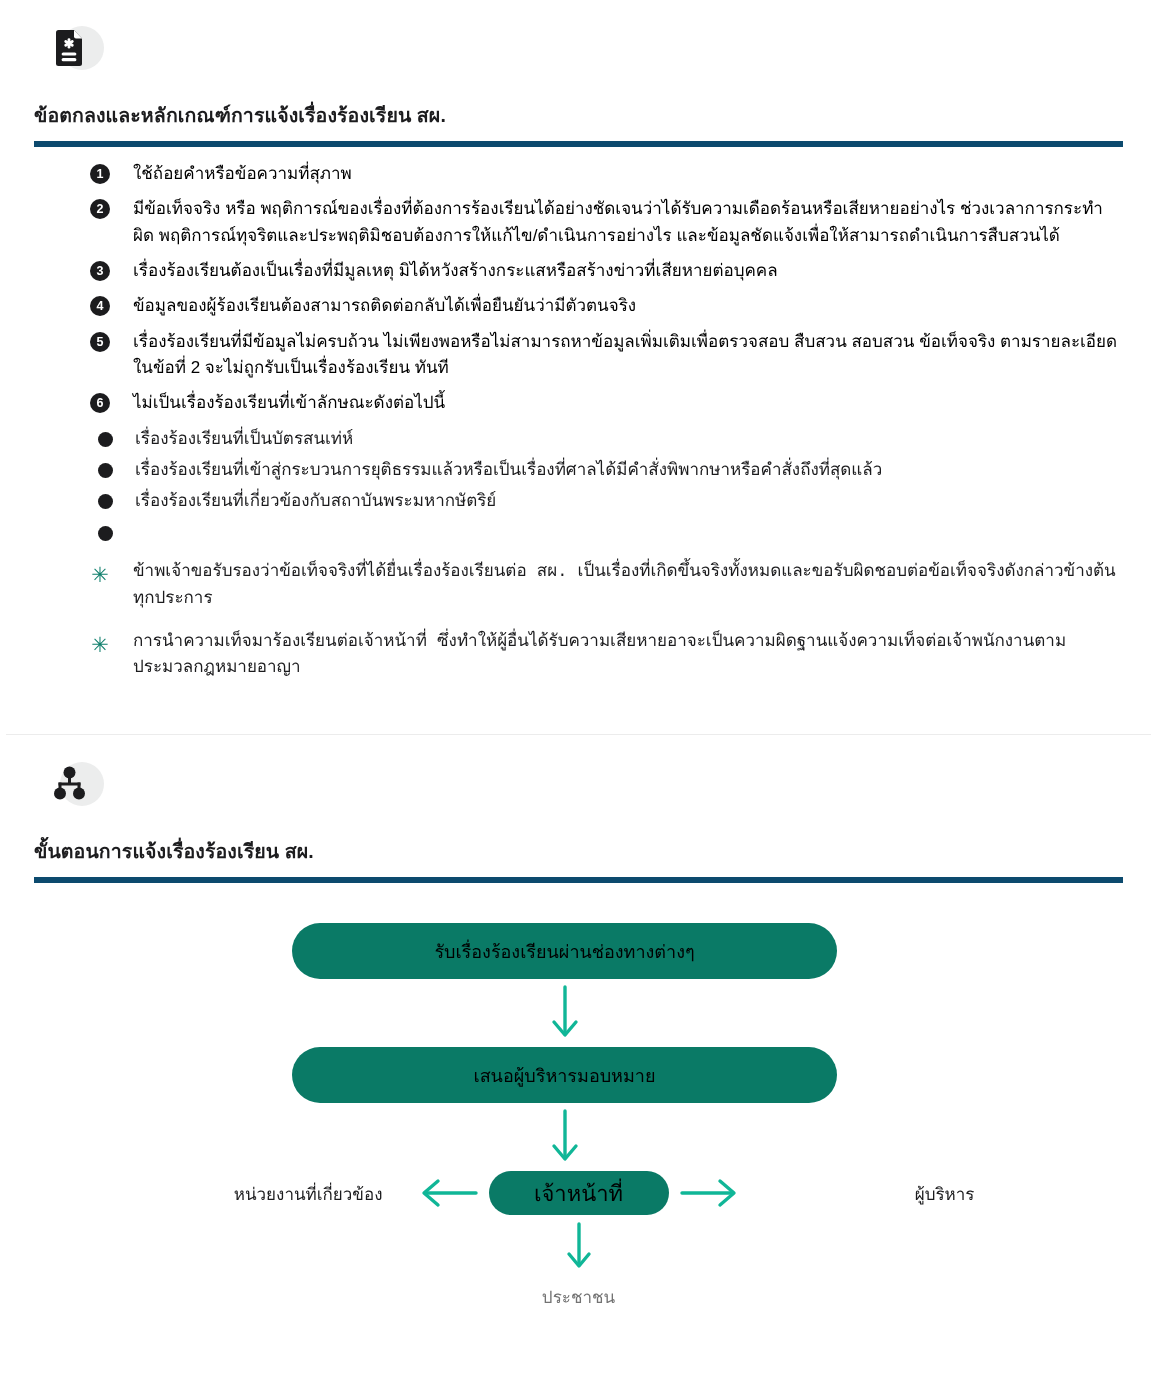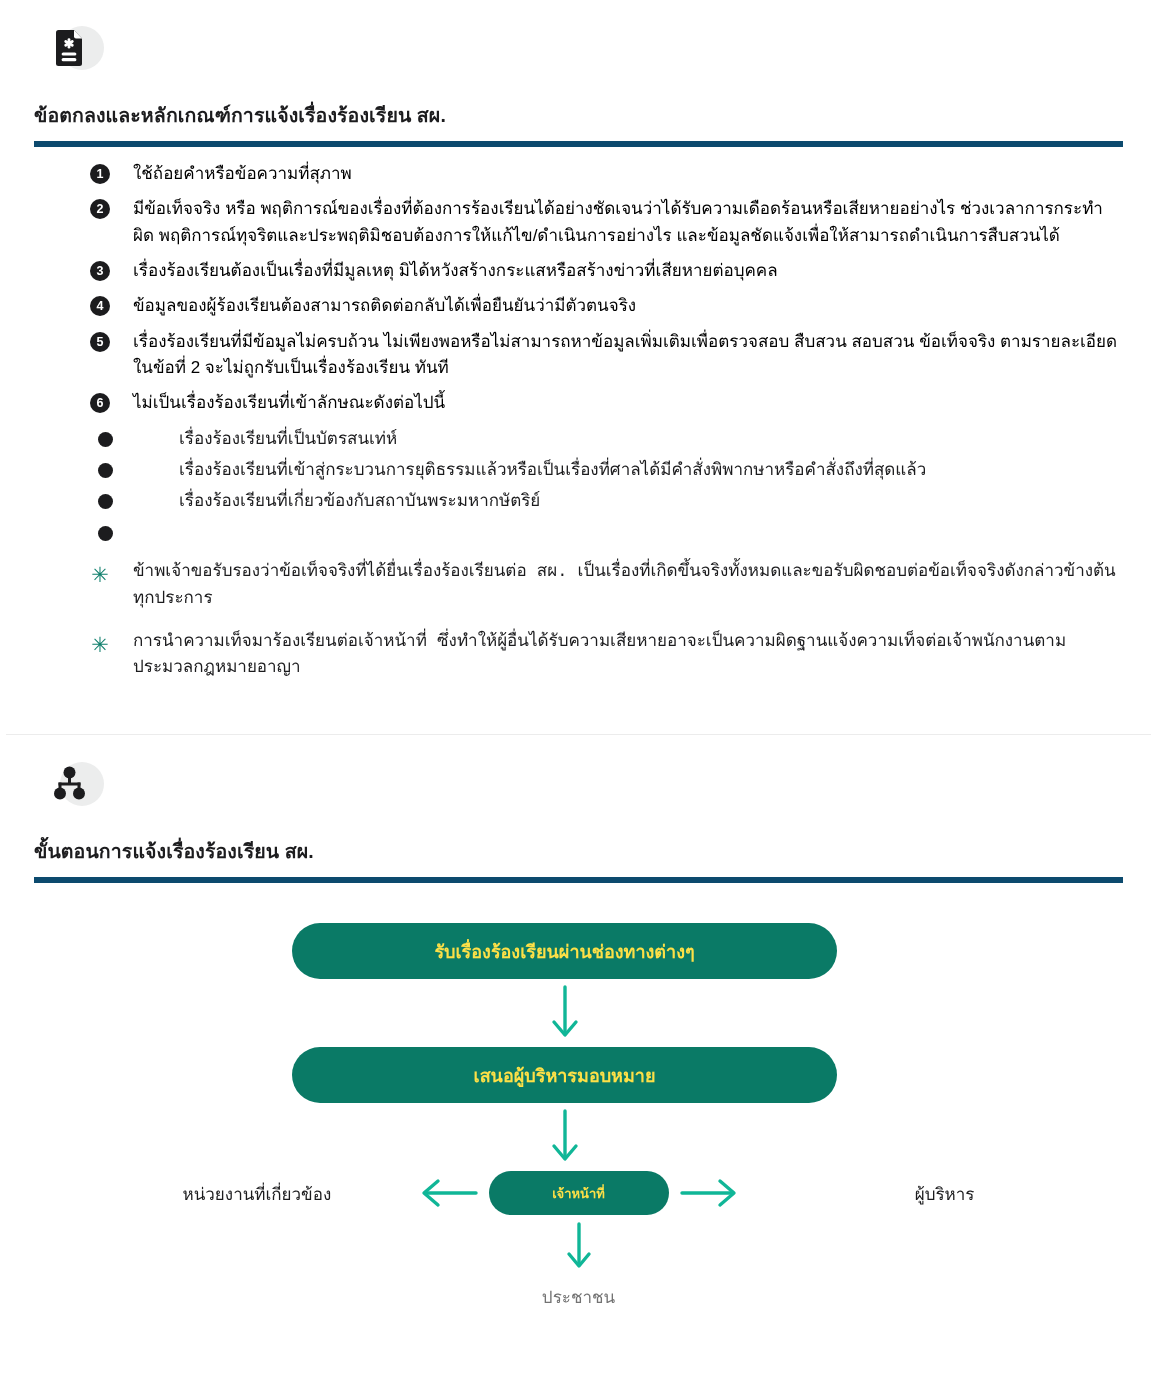--- a/index.html
+++ b/index.html
@@ -110,21 +110,20 @@
   .sub-list {
     margin: 6px 0 0 0;
     padding: 0;
     list-style: none;
   }
   .sub-item {
     display: flex;
     align-items: flex-start;
     margin-bottom: 5px;
     padding-left: 64px;
-    gap: 44px;
   }
   .sub-dot {
     flex: 0 0 auto;
     width: 15px;
     height: 15px;
     border-radius: 50%;
     background: #1c1c1e;
     margin-top: 6px;
     margin-right: 22px;
   }
@@ -165,38 +164,38 @@
   
   .flow {
     margin: 40px 0 0 0;
     padding-bottom: 26px;
     display: flex;
     flex-direction: column;
     align-items: center;
   }
   .flow-pill {
     background: #0a7a66;
-    color: #fde047;
+    color: #000000;
     font-size: 18px;
-    font-weight: bold;
+    font-weight: normal;
     border-radius: 34px;
     display: flex;
     align-items: center;
     justify-content: center;
     text-align: center;
   }
   .pill-wide {
     width: 545px;
     height: 56px;
     margin-left: -28px;
   }
   .pill-small {
     width: 180px;
     height: 44px;
-    font-size: 13px;
+    font-size: 22px;
     border-radius: 24px;
     text-align: center;
   }
   .arrow-down {
     height: 68px;
     display: flex;
     align-items: center;
     justify-content: center;
     margin-left: -28px;
   }
@@ -212,21 +211,21 @@
     justify-content: center;
     width: 100%;
   }
   .flow-side-label {
     font-size: 17px;
     color: #1c1c1e;
     white-space: nowrap;
   }
   .flow-side-left {
     width: 200px;
-    text-align: left;
+    text-align: right;
     padding-right: 26px;
   }
   .flow-side-right {
     width: 200px;
     text-align: right;
     padding-left: 26px;
   }
   .arrow-h {
     width: 80px;
     display: flex;

